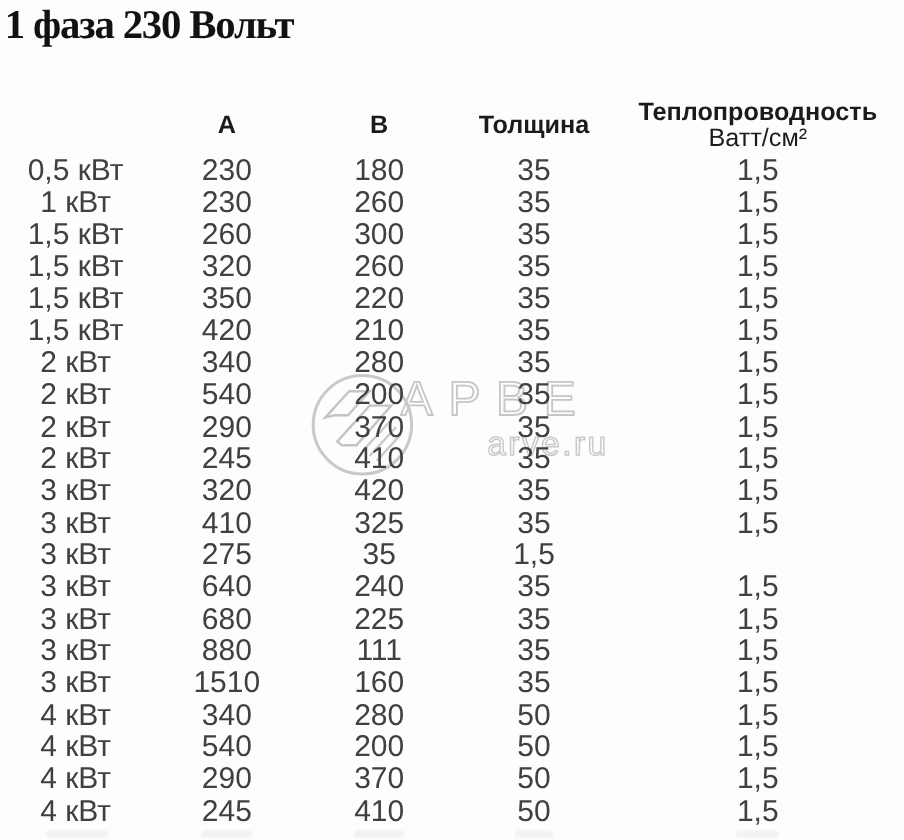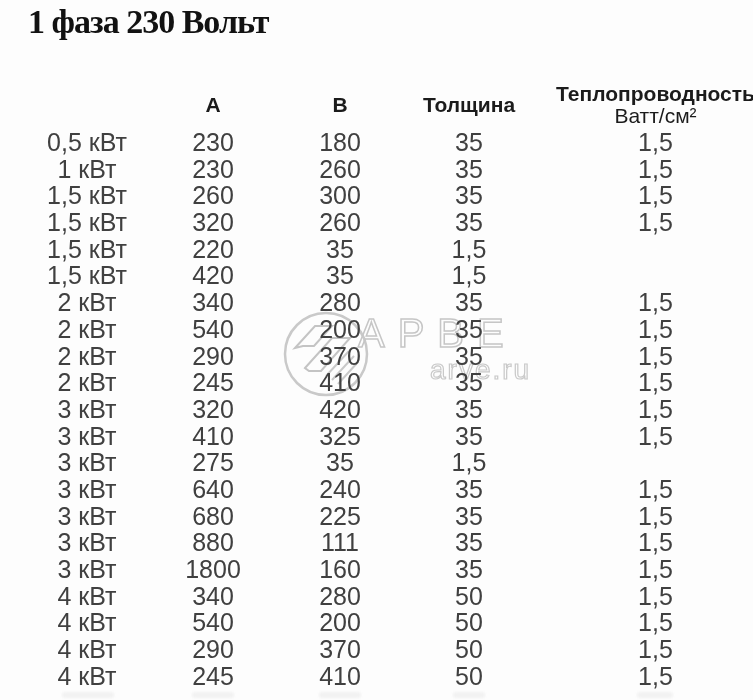--- a/index.html
+++ b/index.html
@@ -2,21 +2,21 @@
 <html><head>
 <meta charset="utf-8">
 <style>
   html,body{margin:0;padding:0;}
   body{
     width:753px;height:700px;overflow:hidden;
     background:#fdfdfd;
     font-family:"Liberation Sans",sans-serif;
     position:relative;
   }
-  .page{position:absolute;inset:0;width:665px;height:700px;margin-left:24px;}
+  .page{position:absolute;inset:0;width:665px;height:700px;}
 
   
   .title{
     position:absolute;left:4px;top:0px;
     font-family:"Liberation Serif",serif;
     font-weight:bold;font-size:34px;line-height:44px;letter-spacing:-1px;
     color:#121212;white-space:nowrap;
   }
 
   
@@ -129,27 +129,29 @@
         </div>
         <div class="tr">
           <div class="td c0">1,5 кВт</div>
           <div class="td c1">320</div>
           <div class="td c2">260</div>
           <div class="td c3">35</div>
           <div class="td c4">1,5</div>
         </div>
         <div class="tr">
           <div class="td c0">1,5 кВт</div>
+          <div class="td c1">350</div>
           <div class="td c2">220</div>
           <div class="td c3">35</div>
           <div class="td c4">1,5</div>
         </div>
         <div class="tr">
           <div class="td c0">1,5 кВт</div>
           <div class="td c1">420</div>
+          <div class="td c2">210</div>
           <div class="td c3">35</div>
           <div class="td c4">1,5</div>
         </div>
         <div class="tr">
           <div class="td c0">2 кВт</div>
           <div class="td c1">340</div>
           <div class="td c2">280</div>
           <div class="td c3">35</div>
           <div class="td c4">1,5</div>
         </div>
@@ -210,21 +212,21 @@
         </div>
         <div class="tr">
           <div class="td c0">3 кВт</div>
           <div class="td c1">880</div>
           <div class="td c2">111</div>
           <div class="td c3">35</div>
           <div class="td c4">1,5</div>
         </div>
         <div class="tr">
           <div class="td c0">3 кВт</div>
-          <div class="td c1">1800</div>
+          <div class="td c1">1510</div>
           <div class="td c2">160</div>
           <div class="td c3">35</div>
           <div class="td c4">1,5</div>
         </div>
         <div class="tr">
           <div class="td c0">4 кВт</div>
           <div class="td c1">340</div>
           <div class="td c2">280</div>
           <div class="td c3">50</div>
           <div class="td c4">1,5</div>

